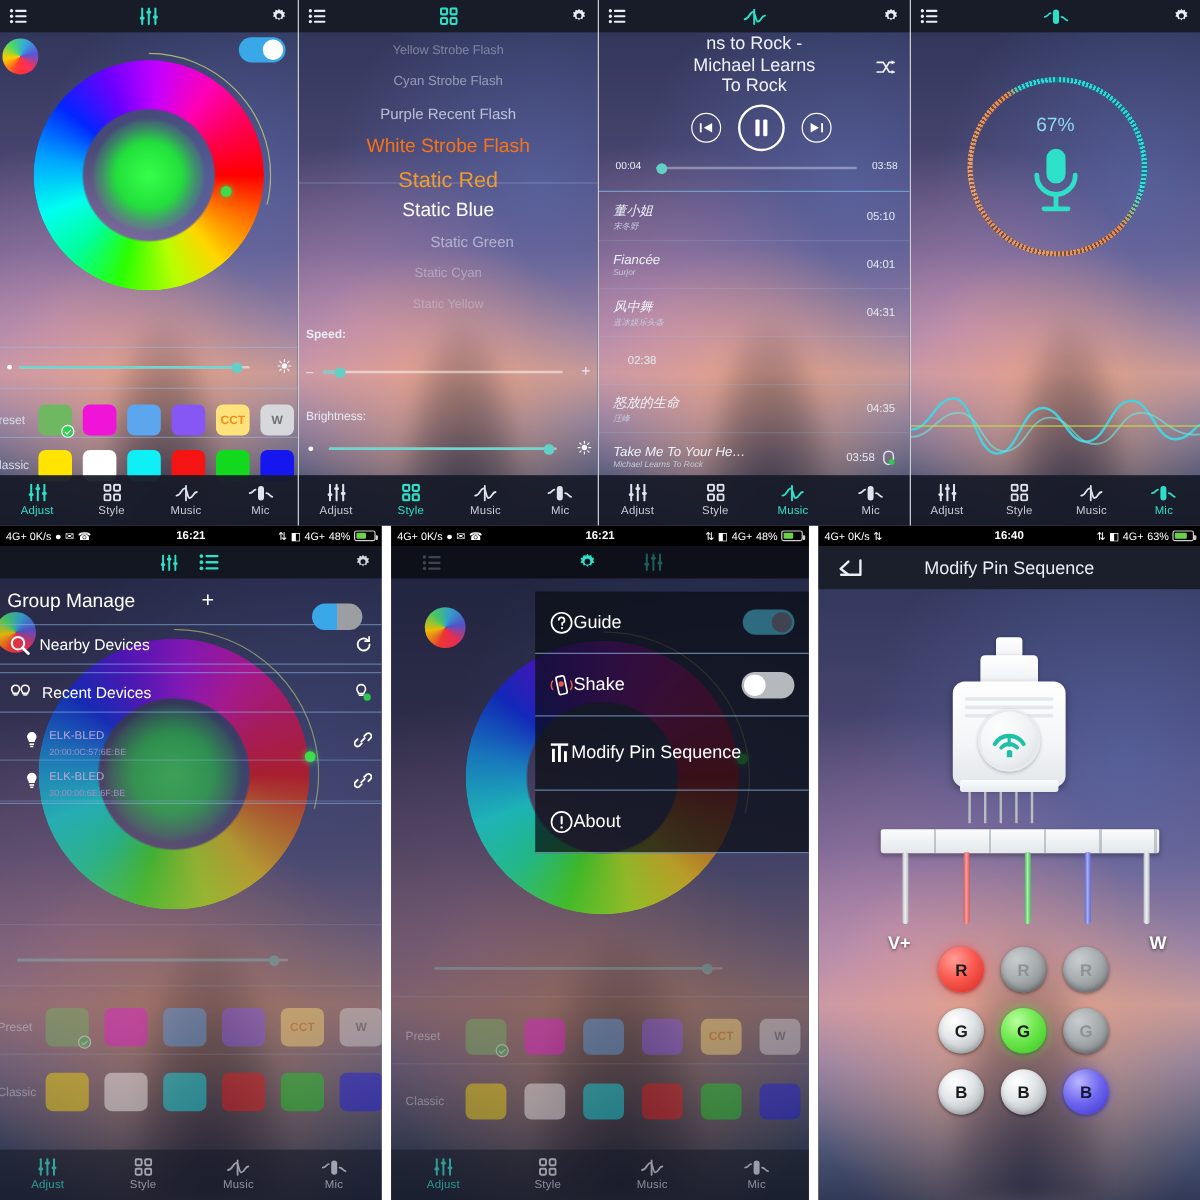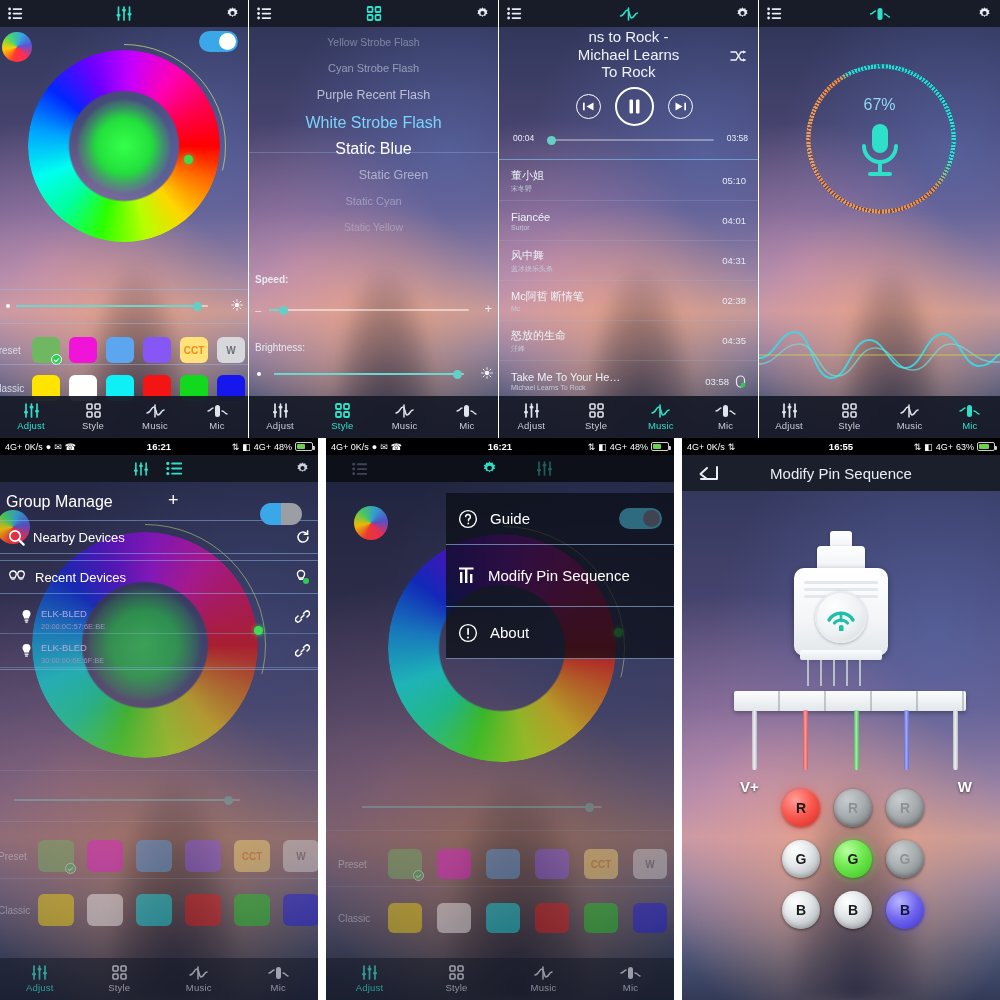--- a/index.html
+++ b/index.html
@@ -78,38 +78,38 @@
     border:1.5px solid #fff;display:flex;align-items:center;justify-content:center;}
   .sw .chk:after{content:"";width:4px;height:2px;border-left:1.4px solid #fff;border-bottom:1.4px solid #fff;transform:rotate(-45deg);margin-top:-1px;}
   .sw.lbl{display:flex;align-items:center;justify-content:center;font-size:10px;font-weight:bold;}
   .slabel{position:absolute;font-size:10px;color:#e7ebf2;}
 
   
   .nowtitle{position:absolute;left:0;right:0;text-align:center;color:#eef2f8;font-size:15px;line-height:17px;}
   .circbtn{position:absolute;border-radius:50%;border:1.6px solid #fff;display:flex;align-items:center;justify-content:center;}
   .track{position:absolute;left:0;right:0;display:flex;align-items:center;padding:0 12px;
     border-bottom:1px solid rgba(160,185,220,.22);}
-  .track .tt{flex:1;min-width:0;}
+  .track .tt{flex:1;min-width:0;font-style:italic;}
   .track .t1{font-size:11px;color:#eef2f8;white-space:nowrap;overflow:hidden;text-overflow:ellipsis;}
   .track .t2{font-size:7px;color:#c2cadb;margin-top:1px;white-space:nowrap;overflow:hidden;}
   .track .dur{font-size:9.5px;color:#e4eaf3;width:36px;text-align:right;}
   .pct{position:absolute;left:0;right:0;text-align:center;color:#8fd8f0;font-size:16px;}
 
   
   .gm-row{position:absolute;left:0;right:0;display:flex;align-items:center;padding:0 8px;gap:8px;
     border-top:1px solid rgba(140,185,230,.5);border-bottom:1px solid rgba(140,185,230,.5);}
   .gm-row .nm{font-size:13px;color:#ffffff;flex:1;}
   .dev-row{position:absolute;left:0;right:0;display:flex;align-items:center;padding:0 8px 0 20px;gap:8px;
     border-bottom:1px solid rgba(140,185,230,.35);}
   .dev-row .dn{font-size:9.5px;color:#b9a8d8;}
   .dev-row .dm{font-size:7.5px;color:#9c8fc2;margin-top:1px;}
 
   
   .menu{position:absolute;left:0;right:0;background:rgba(10,12,20,.72);}
-  .mrow{position:relative;display:flex;align-items:center;padding:0 12px;gap:12px;
+  .mrow{position:relative;display:flex;align-items:center;padding:0 12px;gap:0;
     border-bottom:1px solid rgba(150,195,240,.6);}
   .mrow .mlbl{font-size:15px;color:#fff;flex:1;line-height:17px;}
 
   
   .titlebar{position:absolute;left:0;right:0;height:36px;background:#1b1f2c;display:flex;align-items:center;z-index:6;}
   .titlebar .tl{flex:1;text-align:center;color:#e9edf4;font-size:15px;}
   .pinbtn{position:absolute;width:38px;height:38px;border-radius:50%;display:flex;align-items:center;justify-content:center;
     font-size:14px;font-weight:bold;color:#1b1b1b;}
   .pin-g{background:radial-gradient(circle at 35% 28%,#ffffff 0%,#e2e6e8 42%,#b7bcc0 78%,#9aa0a4 100%);
     box-shadow:0 1px 3px rgba(0,0,0,.5), inset 0 -2px 4px rgba(0,0,0,.18);}
@@ -315,21 +315,22 @@
             <path fill="#e8ecf3" d="M7.5 1.2l1 1.5 1.8-.5.5 1.8 1.8.5-.9 1.6.9 1.6-1.8.5-.5 1.8-1.8-.5-1 1.5-1-1.5-1.8.5-.5-1.8-1.8-.5.9-1.6-.9-1.6 1.8-.5.5-1.8 1.8.5z"></path>
             <circle cx="7.5" cy="7.1" r="2.1" fill="#181c28"></circle>
           </svg>
         </span>
   </div>
 
   <div style="position:absolute;left:0;right:0;top:36px;text-align:center;">
     <div style="font-size:10.5px;color:rgba(226,232,242,.40);margin-bottom:14px;">Yellow Strobe Flash</div>
     <div style="font-size:11px;color:rgba(226,232,242,.52);margin-bottom:14px;text-align:center;">Cyan Strobe Flash</div>
     <div style="font-size:12.5px;color:rgba(230,236,246,.72);margin-bottom:12px;">Purple Recent Flash</div>
-    <div style="font-size:16px;color:#7dd3fc;margin-bottom:8px;">White Strobe Flash</div>
+    <div style="font-size:16px;color:#f97316;margin-bottom:8px;">White Strobe Flash</div>
+    <div style="font-size:18px;color:#f09a2a;margin-bottom:6px;">Static Red</div>
     <div style="font-size:16px;color:#ffffff;margin-bottom:10px;">Static Blue</div>
     <div style="font-size:12.5px;color:rgba(226,232,242,.58);margin-bottom:13px;padding-left:40px;">Static Green</div>
     <div style="font-size:11px;color:rgba(226,232,242,.40);margin-bottom:14px;">Static Cyan</div>
     <div style="font-size:10.5px;color:rgba(226,232,242,.32);">Static Yellow</div>
   </div>
   <div class="hr" style="top:152px;background:rgba(170,200,235,.28);"></div>
 
   <div class="slabel" style="left:6px;top:274px;font-weight:bold;">Speed:</div>
   <span style="position:absolute;left:6px;top:304px;color:#e6eaf2;font-size:11px;">–</span>
   <div class="slider" style="left:20px;top:309px;width:200px;">
@@ -492,24 +493,20 @@
       <div class="dur">04:01</div>
       </div>
   <div class="track" style="top:241px;height:40px;">
         <div class="tt">
       <div class="t1">风中舞</div>
       <div class="t2">蓝冰娱乐头条</div>
         </div>
       <div class="dur">04:31</div>
       </div>
   <div class="track" style="top:281px;height:40px;">
-        <div class="tt">
-      <div class="t1">Mc阿哲 断情笔</div>
-      <div class="t2">Mc</div>
-        </div>
       <div class="dur">02:38</div>
       </div>
   <div class="track" style="top:321px;height:40px;">
         <div class="tt">
       <div class="t1">怒放的生命</div>
       <div class="t2">汪峰</div>
         </div>
       <div class="dur">04:35</div>
       </div>
   <div class="track" style="top:361px;height:40px;border-bottom:none;">
@@ -971,20 +968,33 @@
       <span class="ic">
         <svg width="20" height="20" viewBox="0 0 20 20">
               <circle cx="10" cy="10" r="8.4" fill="none" stroke="#fff" stroke-width="1.4"></circle>
         <path d="M7.6 7.6a2.4 2.4 0 1 1 2.9 2.6v1.5" fill="none" stroke="#fff" stroke-width="1.4" stroke-linecap="round"></path>
         <circle cx="10.3" cy="14.4" r=".9" fill="#fff"></circle>
             </svg>
           </span>
       <span class="mlbl">Guide</span>
       <span class="toggle" style="position:relative;width:43px;height:21px;background:#2e6b80;justify-content:flex-end;padding:2px;">
             <i style="width:17px;height:17px;background:#3f4450;"></i>
+          </span>
+    </div>
+    <div class="mrow" style="height:52px;">
+      <span class="ic">
+        <svg width="20" height="20" viewBox="0 0 20 20">
+              <rect x="6.5" y="2.5" width="7" height="15" rx="1.6" fill="none" stroke="#fff" stroke-width="1.4" transform="rotate(-12 10 10)"></rect>
+        <path d="M2.5 6.5 C1 8 1 12 2.5 13.5 M17.5 6.5 C19 8 19 12 17.5 13.5" fill="none" stroke="#e05a44" stroke-width="1.3" stroke-linecap="round"></path>
+        <circle cx="9.6" cy="9" r="2.2" fill="#e05a44"></circle>
+            </svg>
+          </span>
+      <span class="mlbl">Shake</span>
+      <span class="toggle" style="position:relative;width:44px;height:22px;background:#b5b8bc;justify-content:flex-start;padding:2px;">
+            <i style="width:18px;height:18px;background:#fff;"></i>
           </span>
     </div>
     <div class="mrow" style="height:62px;">
       <span class="ic">
         <svg width="18" height="20" viewBox="0 0 18 20">
               <rect x="2" y="6" width="2.4" height="11" fill="#fff"></rect>
               <rect x="7" y="3" width="2.4" height="14" fill="#fff"></rect>
               <rect x="12" y="8" width="2.4" height="9" fill="#fff"></rect>
               <rect x="1" y="1.5" width="14.5" height="2" fill="#fff"></rect>
             </svg>
@@ -1076,21 +1086,21 @@
 </div>
 
 <div class="panel" style="left:682px;top:438px;width:318px;height:562px;">
   <div class="bg"></div>
 
   <div class="statusbar">
     <span class="sb-l">
       <span>4G+  0K/s</span>
       <span>⇅</span>
     </span>
-    <span class="sb-c">16:55</span>
+    <span class="sb-c">16:40</span>
     <span class="sb-r">
       <span>⇅</span>
       <span>◧</span>
       <span>4G+</span>
       <span>63%</span>
       <span class="batt">
             <i style="width:63%"></i>
           </span>
     </span>
   </div>

